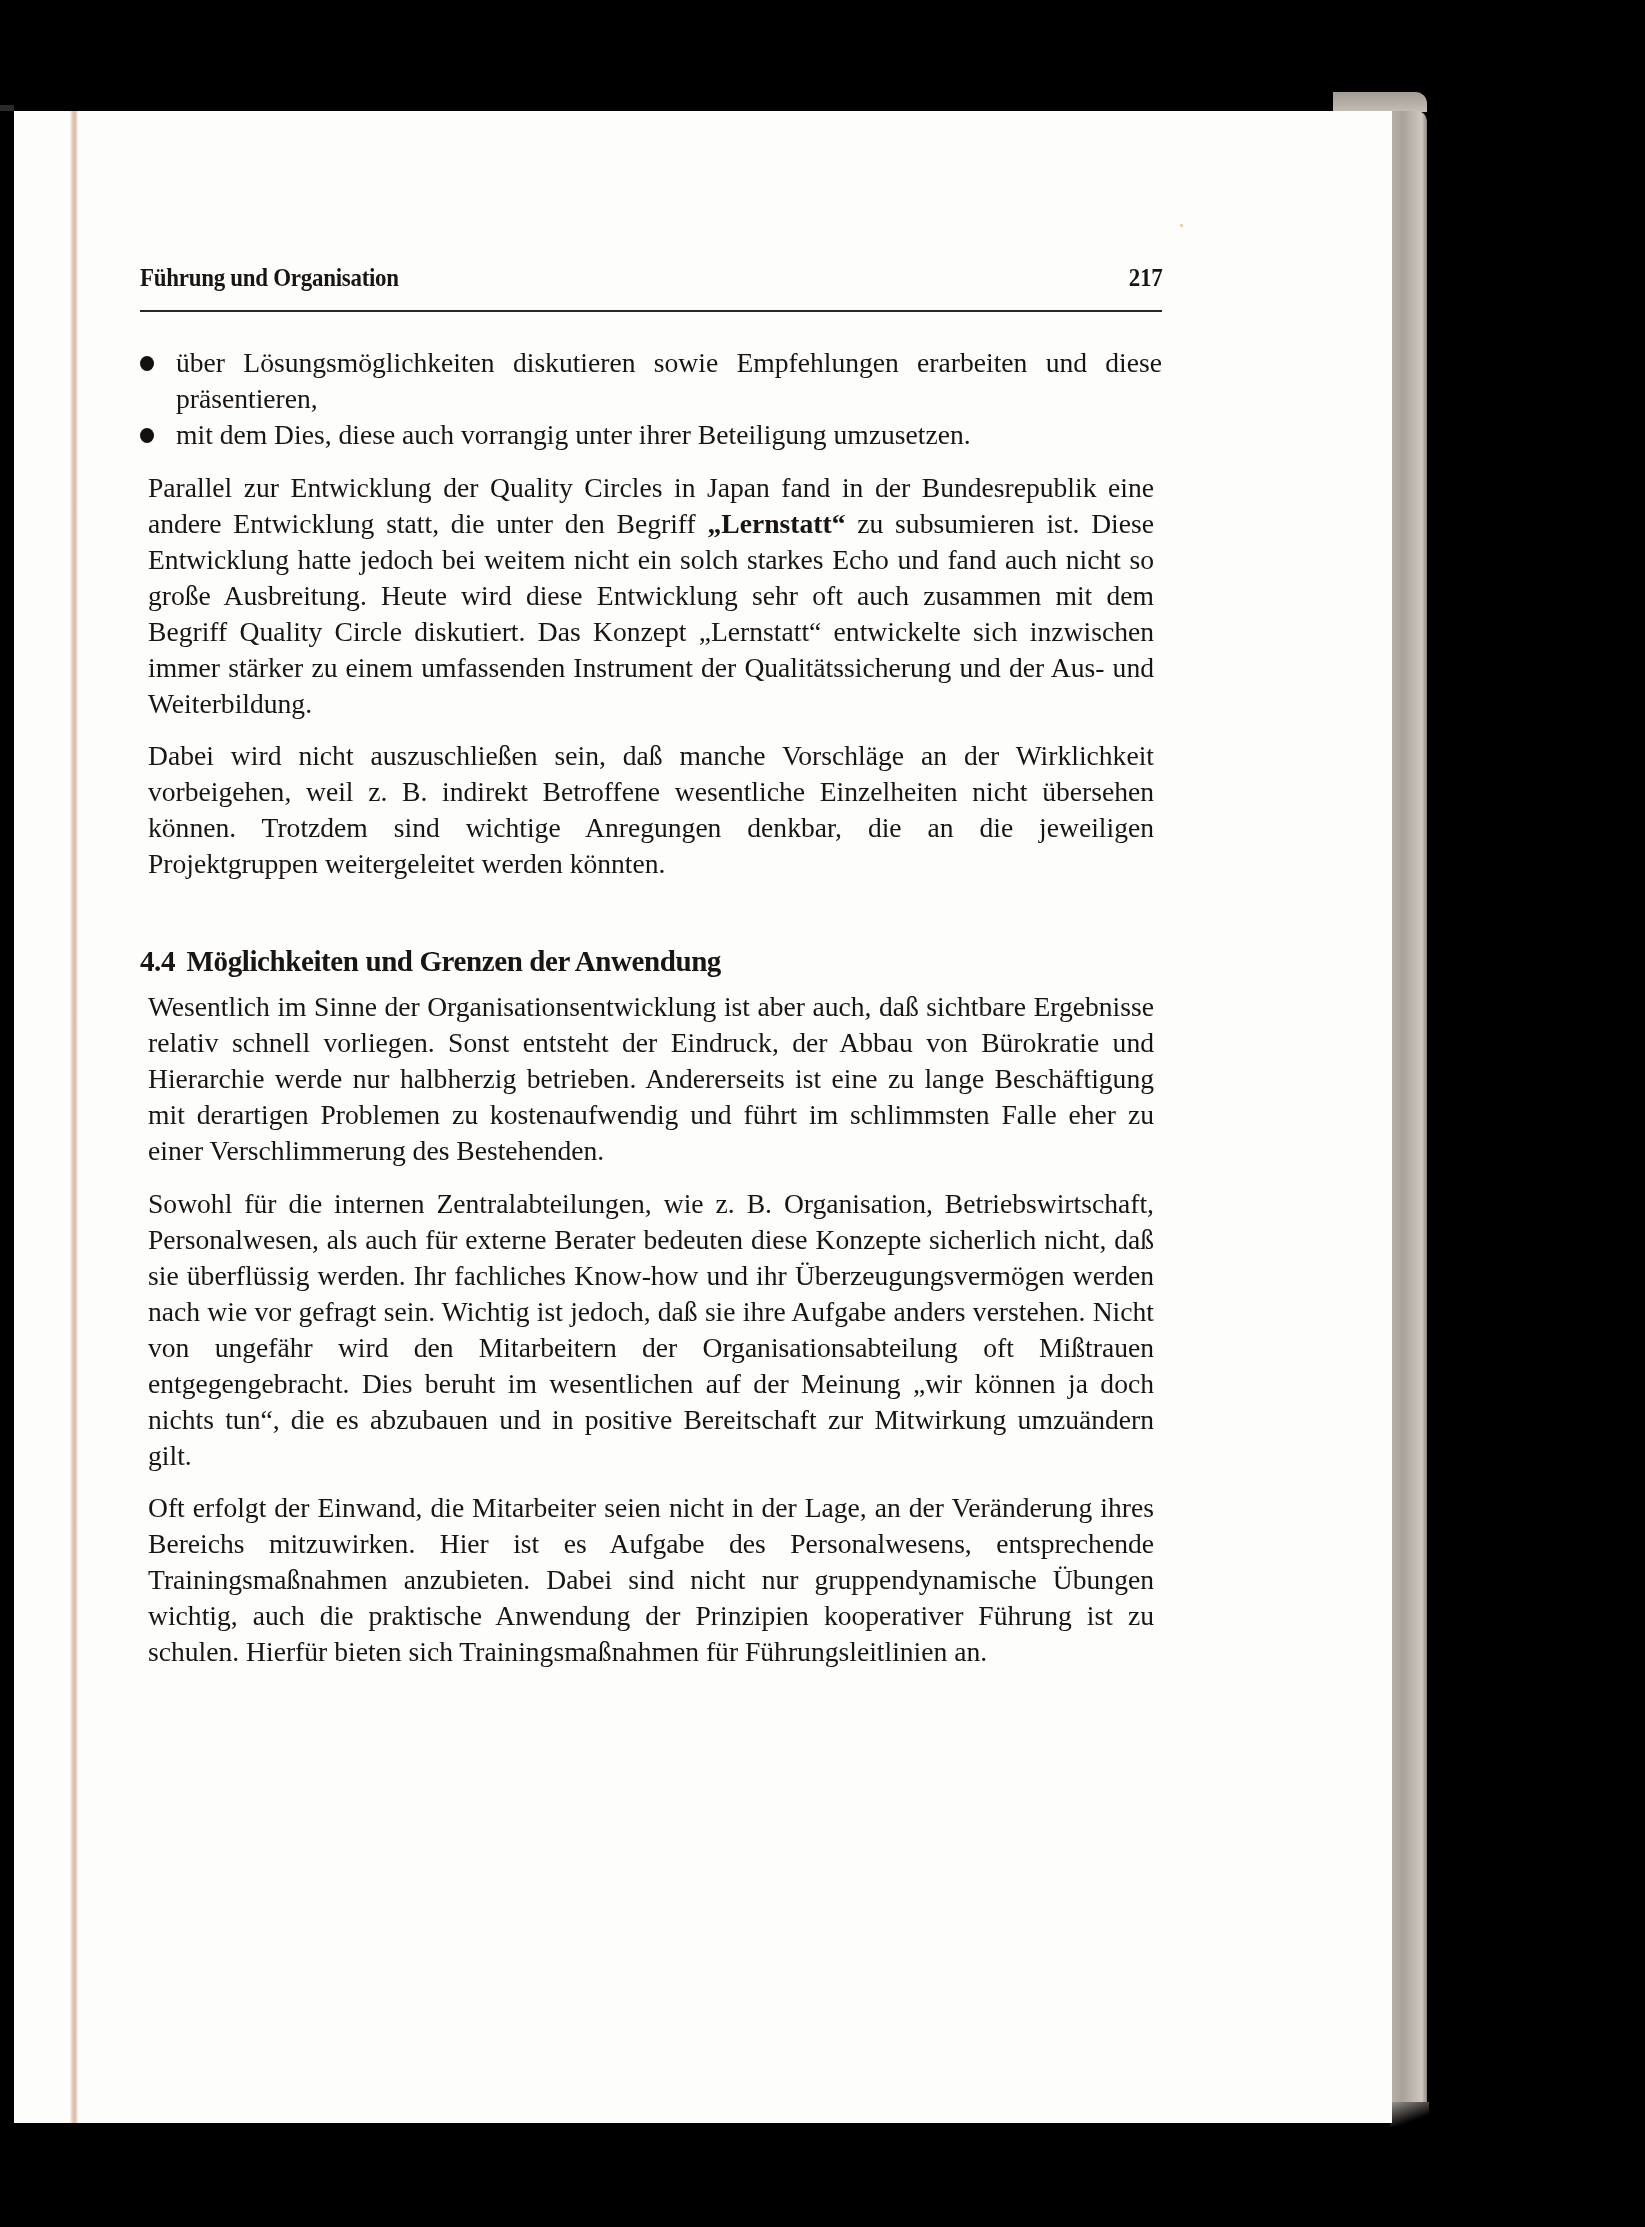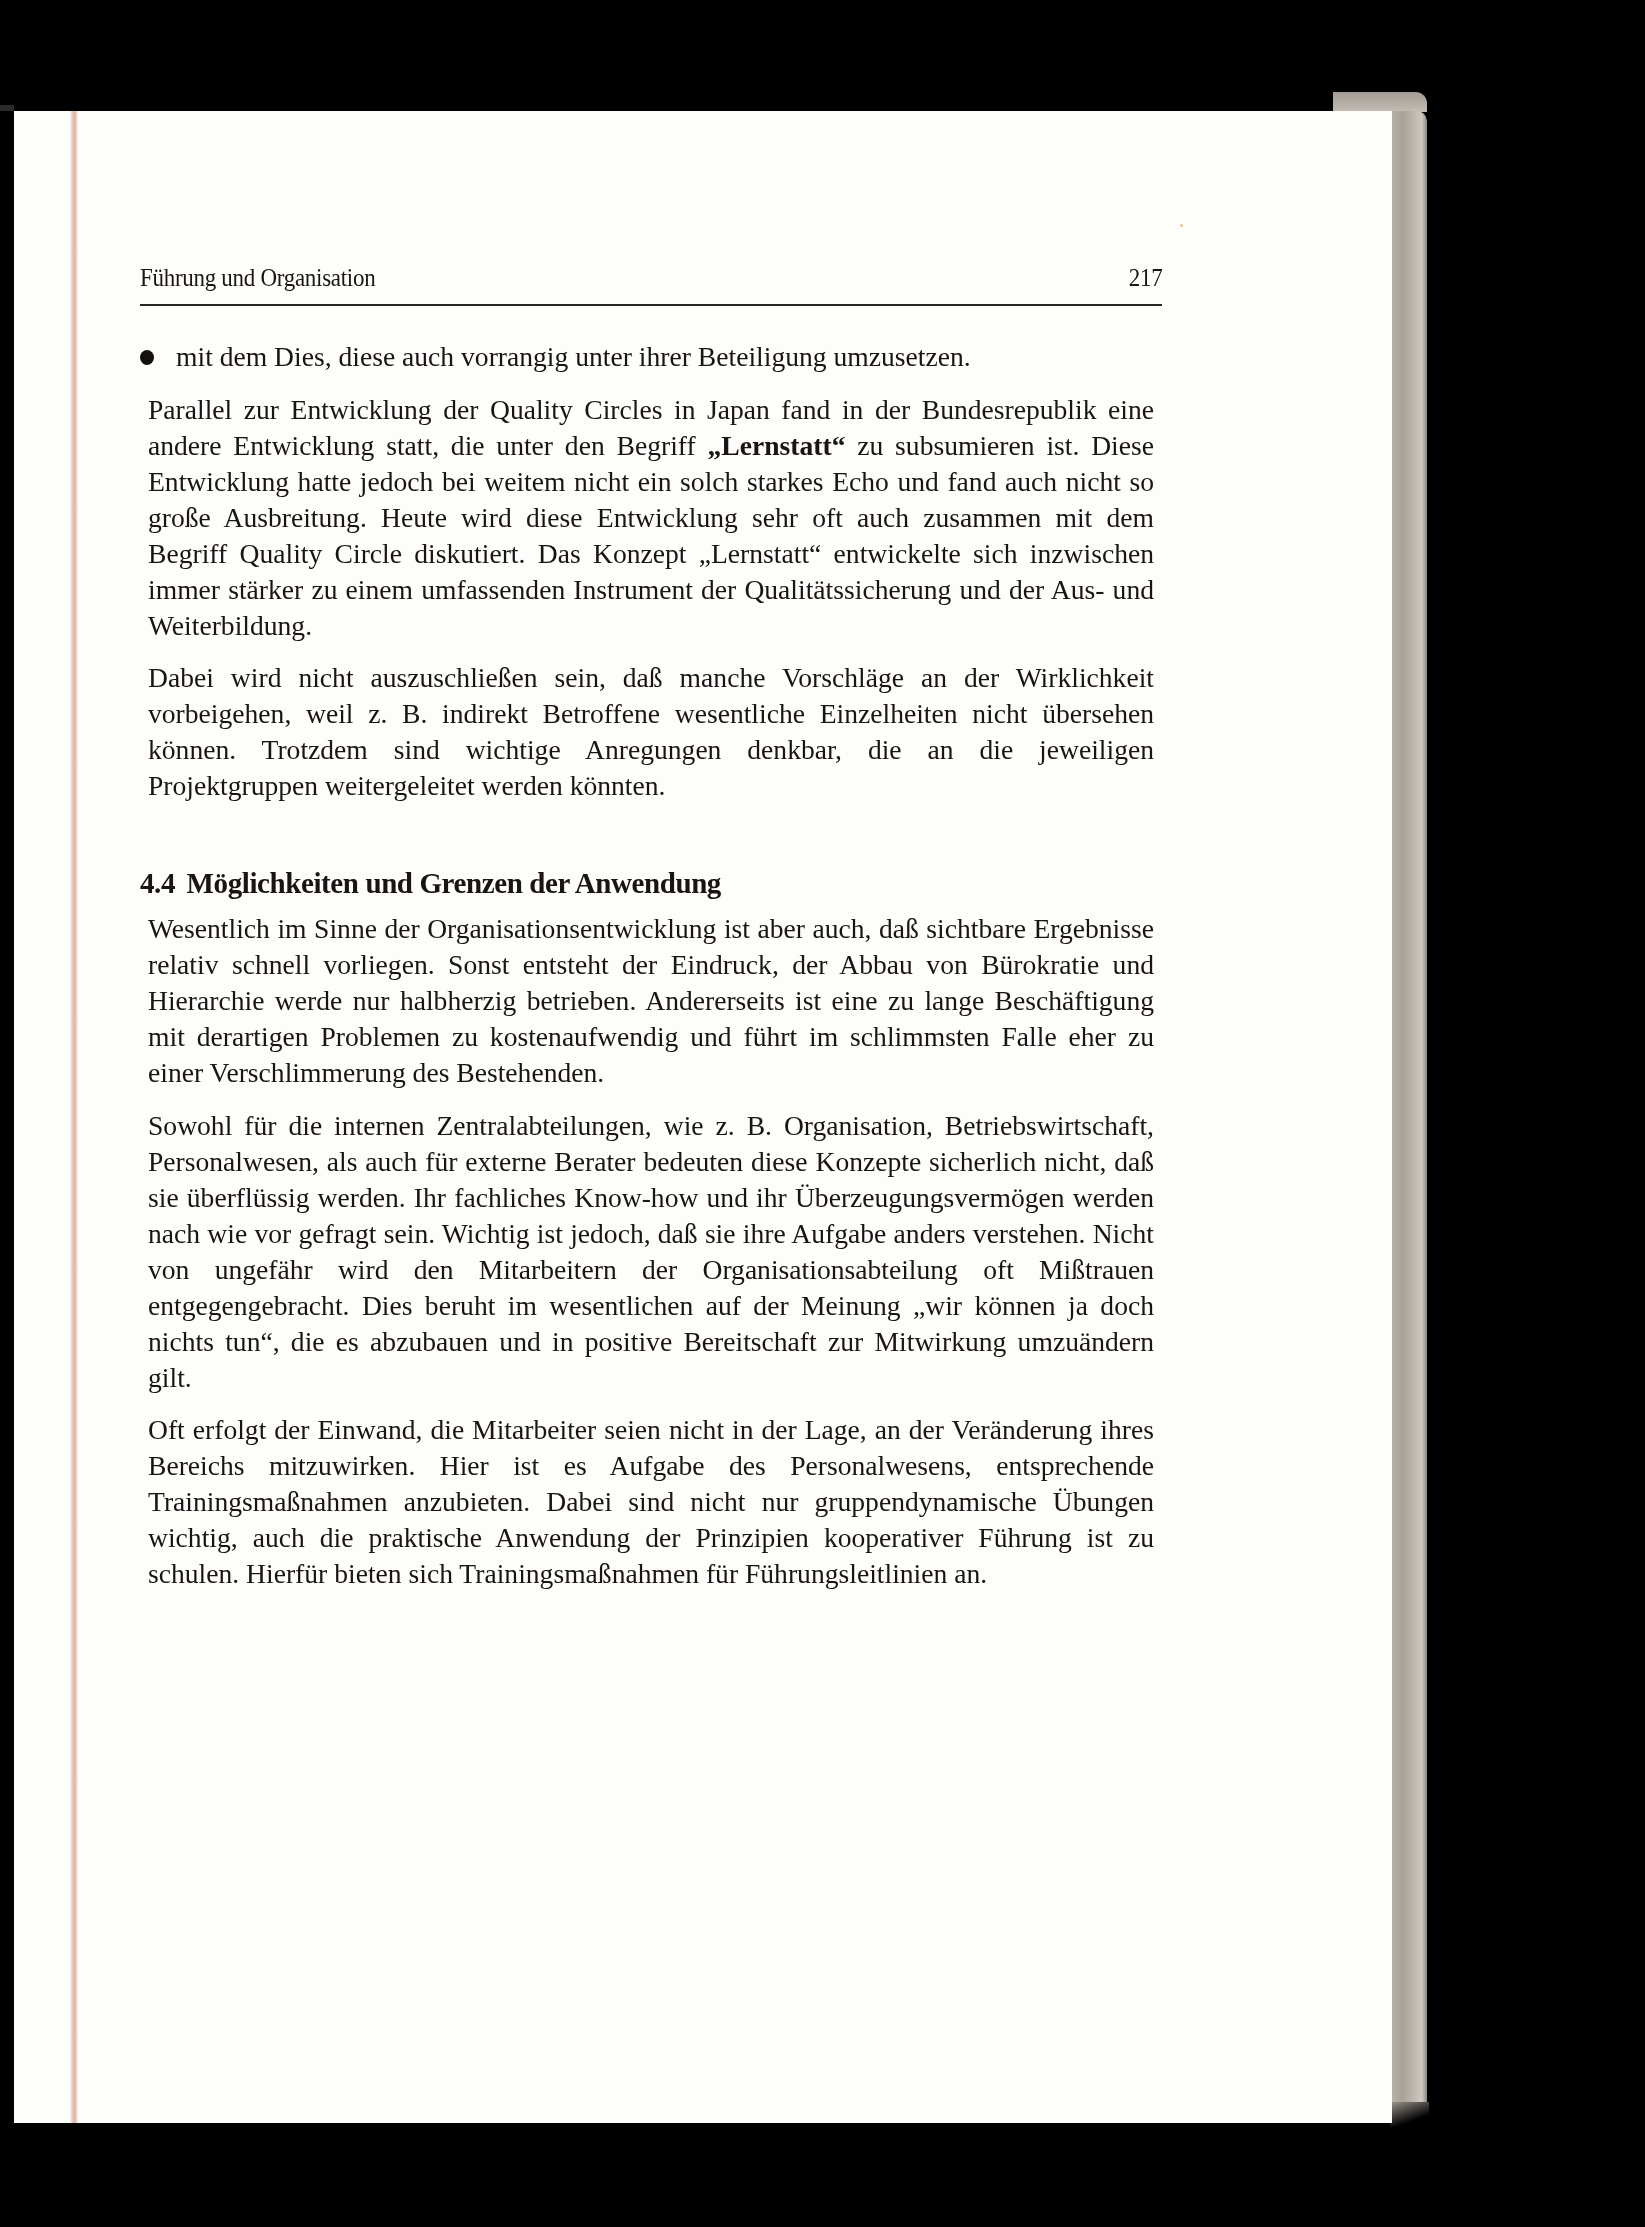--- a/index.html
+++ b/index.html
@@ -30,22 +30,22 @@
   }
   .page-bottom-shadow {
     position: absolute; left: 1390px; top: 2102px; width: 39px; height: 25px;
     background: linear-gradient(160deg, #9c958e 0%, #000 70%);
   }
   .content {
     position: absolute; left: 140px; top: 263px; width: 1022px;
   }
   .running-head {
     display: flex; justify-content: space-between; align-items: baseline;
-    font-weight: normal; font-size: 25.5px; letter-spacing: -0.3px;
-    padding-bottom: 11px; border-bottom: 2.5px solid #2b2525;
+    font-weight: bold; font-size: 25.5px; letter-spacing: -0.3px;
+    padding-bottom: 17px; border-bottom: 2.5px solid #2b2525;
     font-stretch: condensed;
   }
   .running-head span { transform: scaleX(0.9); transform-origin: left; display: inline-block; }
   .running-head .pnum { transform-origin: right; }
   .body { font-size: 27.6px; line-height: 36px; text-align: justify; }
   .body p { margin: 8px; }
   .bullets { list-style: none; margin: 0; padding: 0; margin-top: 33px; }
   .bullets li { position: relative; padding-left: 36px; }
   .bullet-dot {
     position: absolute; left: 0; top: 10.7px; width: 14px; height: 15px; border-radius: 50%;
@@ -76,20 +76,24 @@
 <div class="content">
   <div class="running-head">
     <span>Führung und Organisation</span>
     <span class="pnum">217</span>
   </div>
 
   <div class="body">
     <ul class="bullets">
       <li>
         <span class="bullet-dot"></span>
+        <span>über Lösungsmöglichkeiten diskutieren sowie Empfehlungen erarbeiten und diese präsentieren,</span>
+      </li>
+      <li>
+        <span class="bullet-dot"></span>
         <span>mit dem Dies, diese auch vorrangig unter ihrer Beteiligung umzusetzen.</span>
       </li>
     </ul>
 
     <p class="para">
       <span>Parallel zur Entwicklung der Quality Circles in Japan fand in der Bundesrepublik eine andere Entwicklung statt, die unter den Begriff </span><b>„Lernstatt“</b><span> zu subsumieren ist. Diese Entwicklung hatte jedoch bei weitem nicht ein solch starkes Echo und fand auch nicht so große Ausbreitung. Heute wird diese Entwicklung sehr oft auch zusammen mit dem Begriff Quality Circle diskutiert. Das Konzept „Lernstatt“ entwickelte sich inzwischen immer stärker zu einem umfassenden Instrument der Qualitätssicherung und der Aus- und Weiterbildung.</span>
     </p>
 
 
     <p class="para">Dabei wird nicht auszuschließen sein, daß manche Vorschläge an der Wirklichkeit vorbeigehen, weil z. B. indirekt Betroffene wesentliche Einzelheiten nicht übersehen können. Trotzdem sind wichtige Anregungen denkbar, die an die jeweiligen Projektgruppen weitergeleitet werden könnten.</p>

